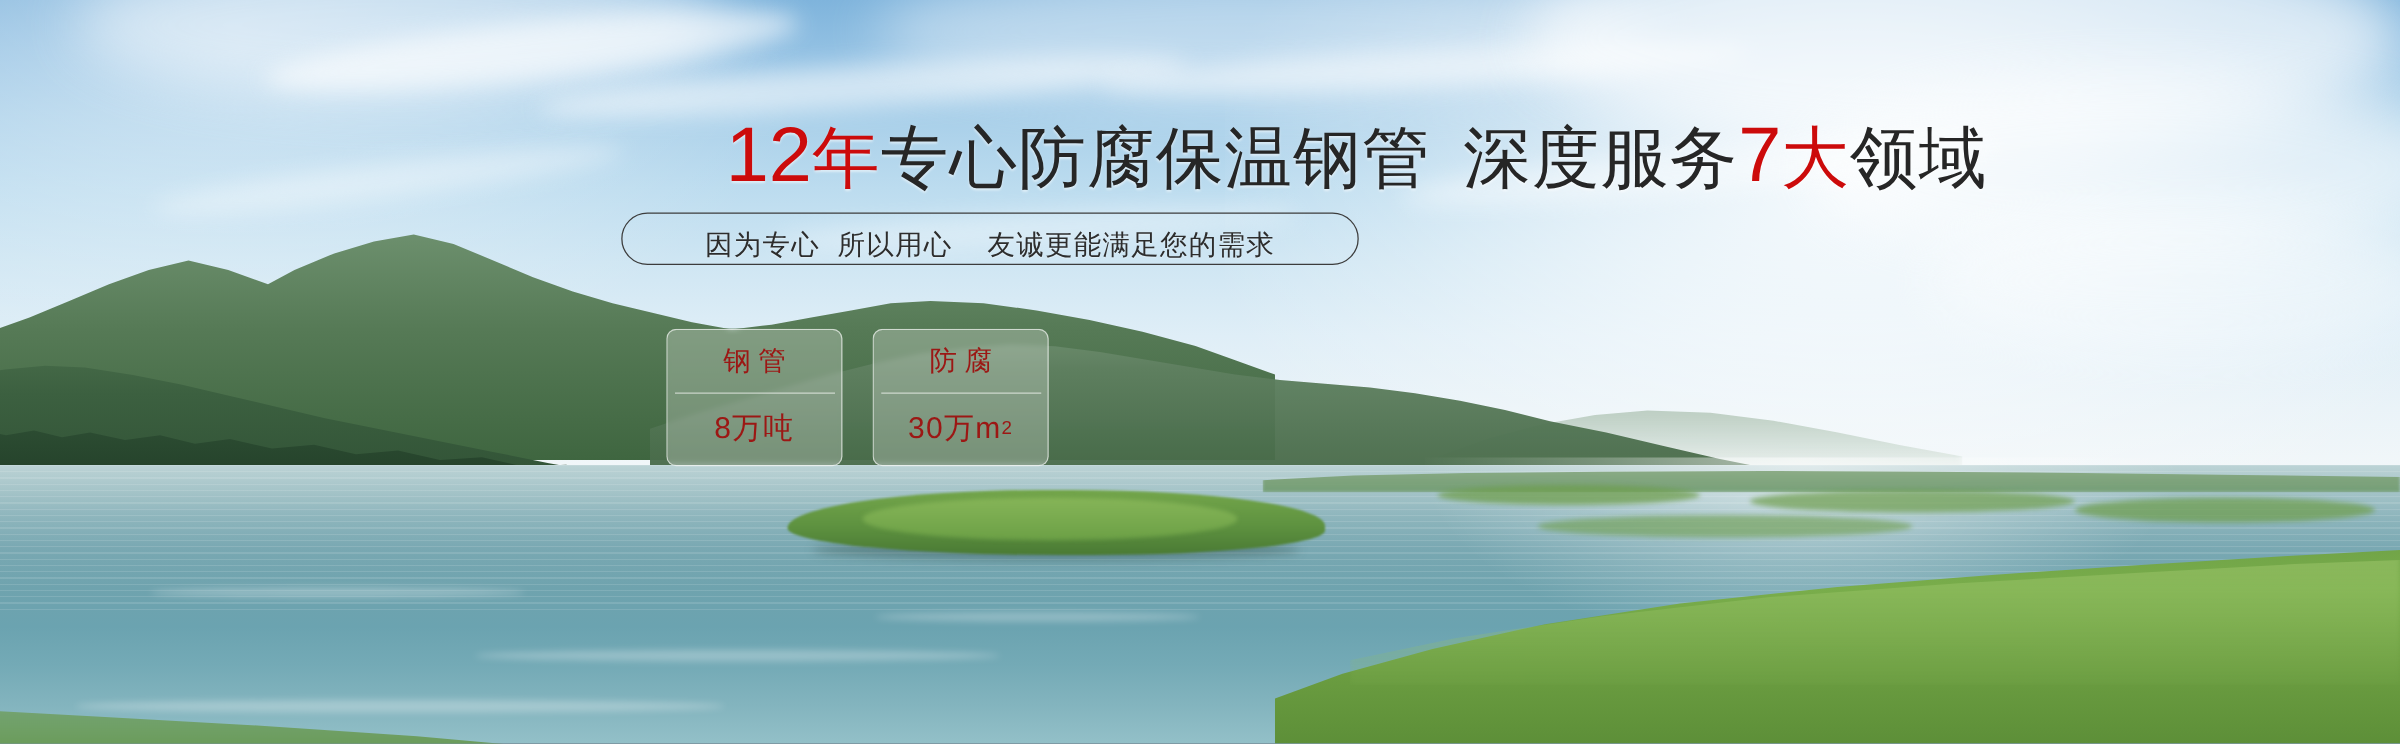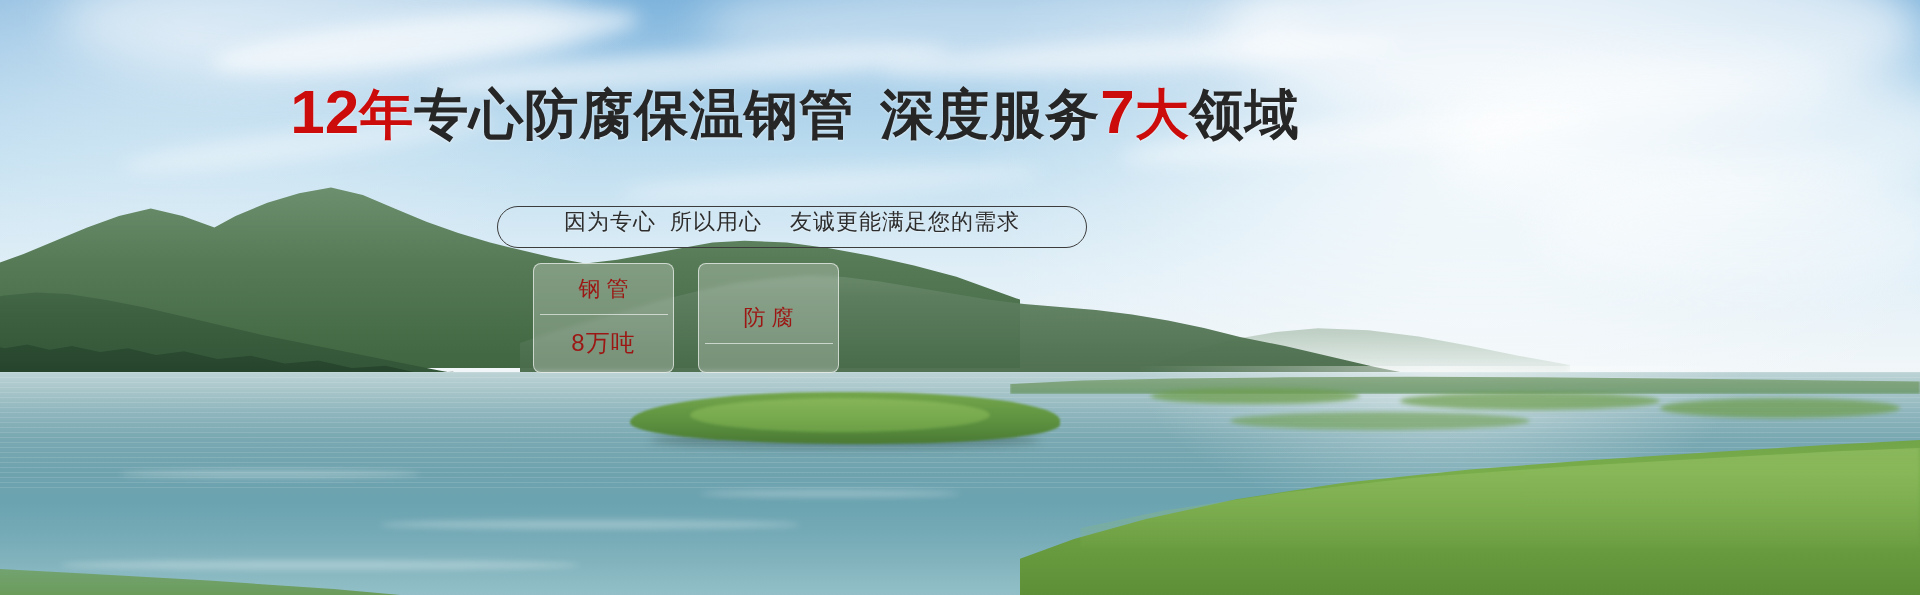--- a/index.html
+++ b/index.html
@@ -270,25 +270,25 @@
     position: absolute;
     left: 0; top: 0;
     width: 1920px; height: 595px;
   }
 
   .headline {
     position: absolute;
     left: 0;
     top: 82px;
     width: 1590px;
-    text-align: center;
+    text-align: right;
     font-size: 54px;
-    font-weight: bold;
+    font-weight: normal;
     letter-spacing: 1px;
-    line-height: 59px;
+    line-height: 86px;
     white-space: nowrap;
     color: #262626;
     text-shadow: 0 1px 2px rgba(255,255,255,0.55);
   }
   .headline .red {
     color: #cc0b0b;
   }
   .headline .num {
     font-size: 62px;
     letter-spacing: 0px;
@@ -301,23 +301,22 @@
   .subtitle-pill {
     position: absolute;
     left: 497px;
     top: 170px;
     width: 590px;
     height: 42px;
     border: 1.5px solid #3c3c3c;
     border-radius: 22px;
     box-sizing: border-box;
     display: flex;
-    align-items: flex-start;
+    align-items: flex-end;
     justify-content: center;
-    margin-top: 36px;
   }
   .subtitle-text {
     font-size: 22px;
     color: #2d2d2d;
     letter-spacing: 1px;
     white-space: nowrap;
     text-shadow: 0 1px 1px rgba(255,255,255,0.4);
   }
   .subtitle-text .sp {
     display: inline-block;
@@ -446,19 +445,23 @@
         <div class="card-sep"></div>
         <div class="card-value">
           <span>8万吨</span>
             <span class="unit-sup"></span>
         </div>
       </div>
 
       <div class="card">
         <div class="card-title">防腐</div>
         <div class="card-sep"></div>
+        <div class="card-value">
+          <span>30万m</span>
+            <span class="unit-sup">2</span>
+        </div>
       </div>
 
 
     </div>
 
   </div>
 </div>
 
 </body></html>

